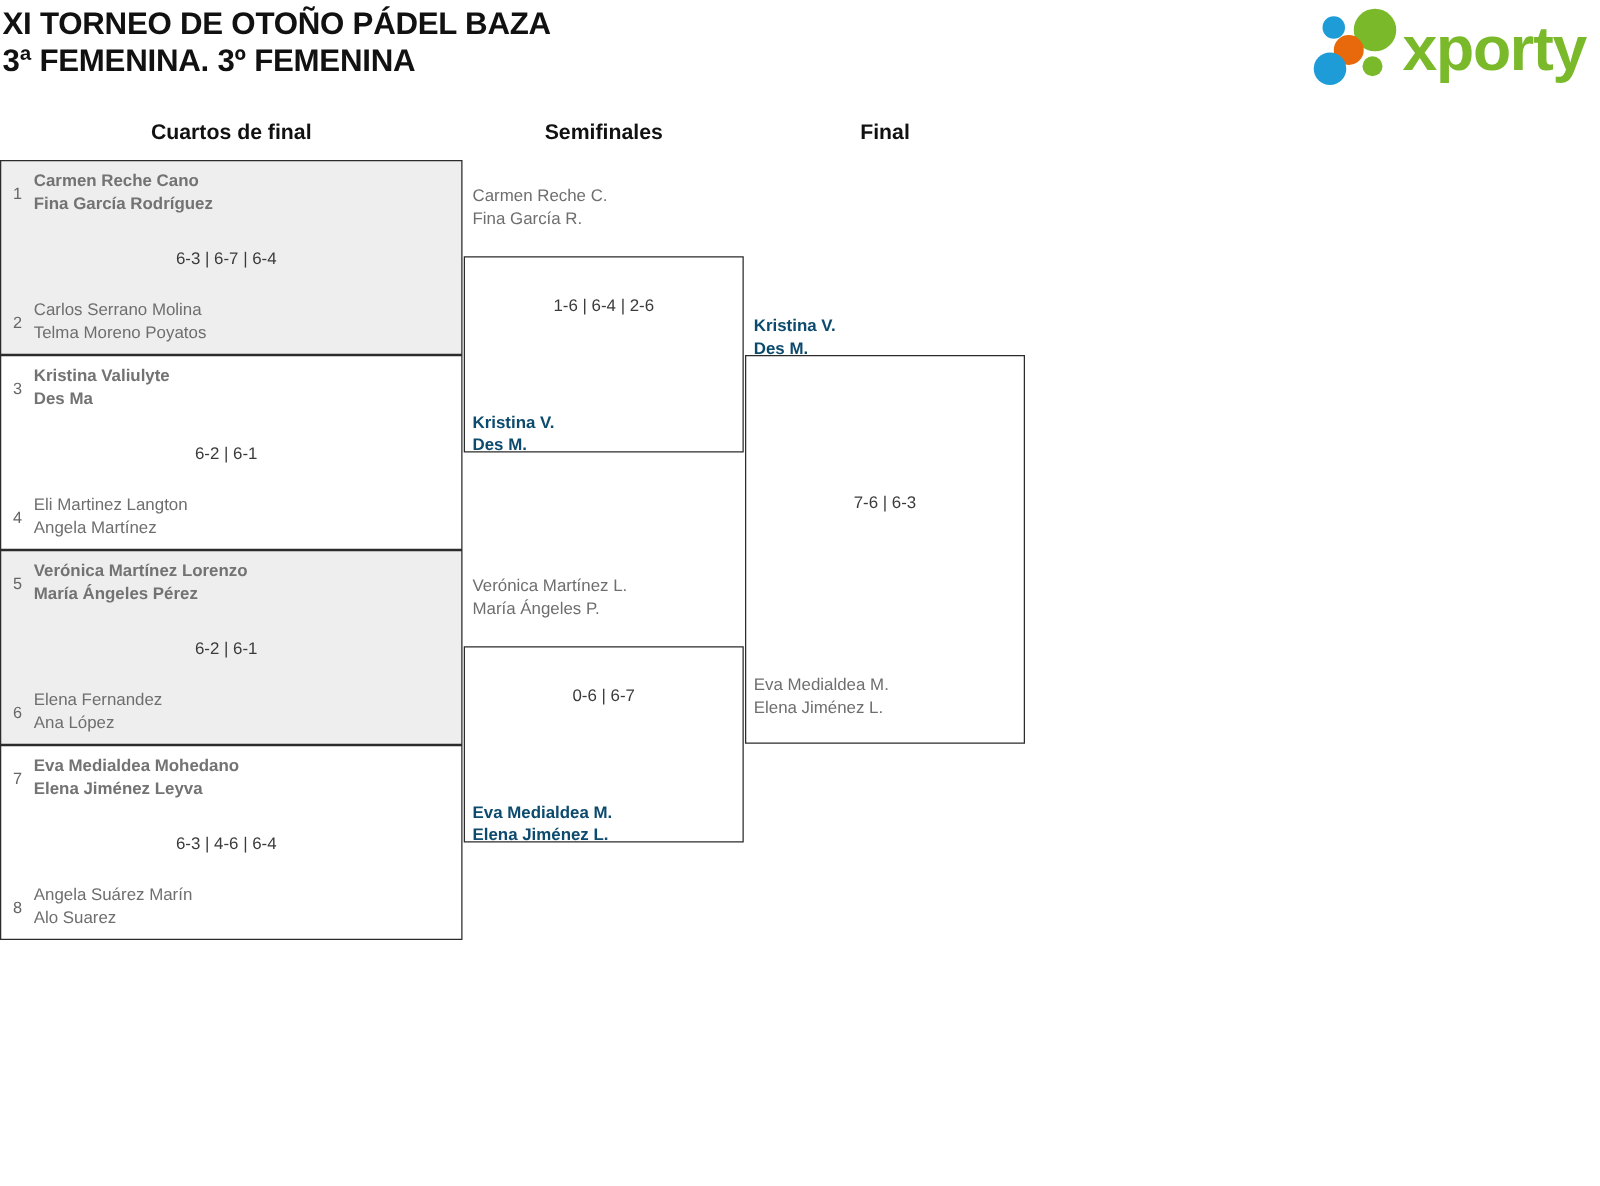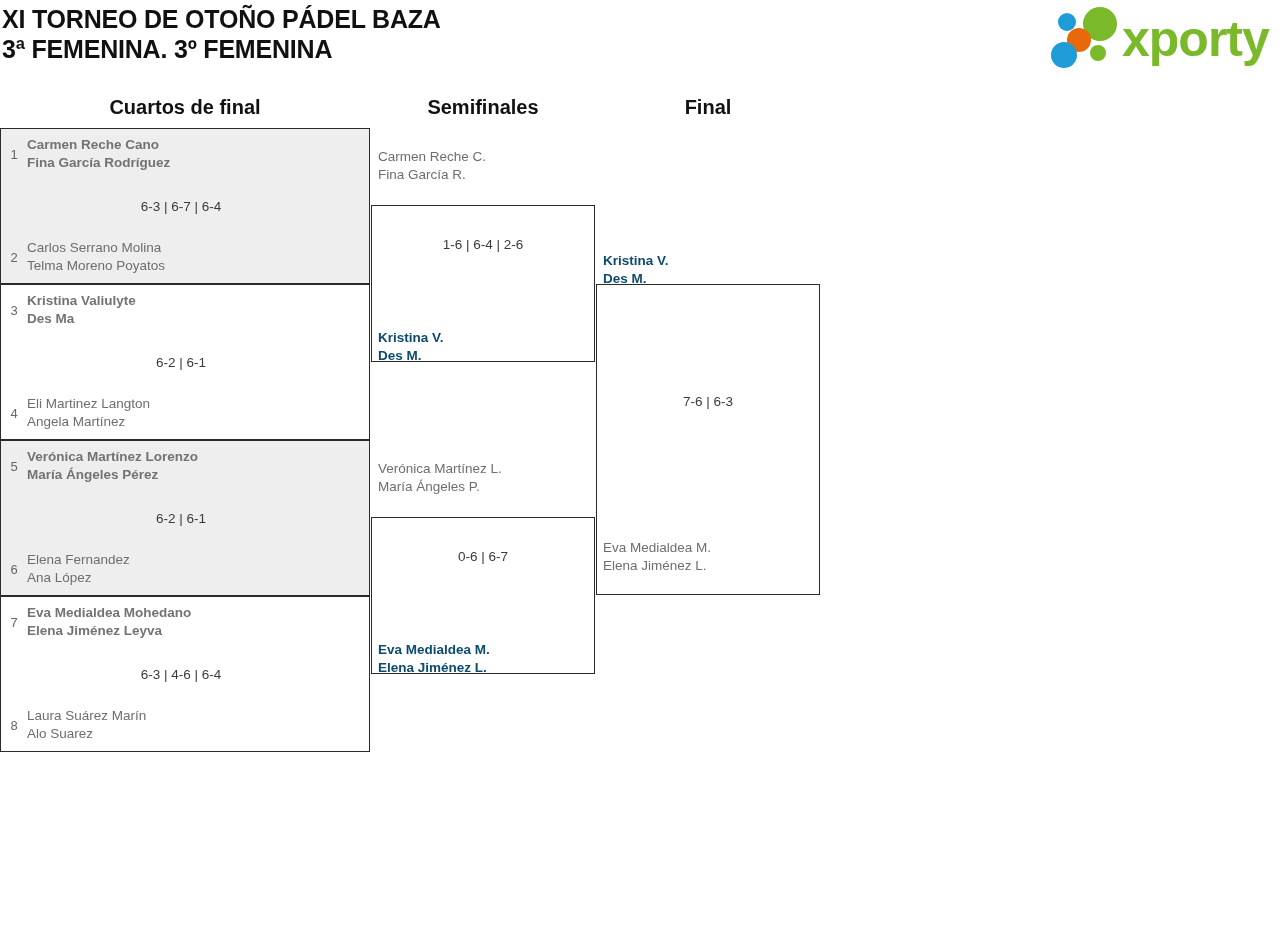--- a/index.html
+++ b/index.html
@@ -47,21 +47,21 @@
     right: 6px;
     top: 6px;
     width: 226px;
     height: 62px;
   }
   #brand-logo svg { display: block; }
 
   
   .round-header {
     position: absolute;
-    font-size: 20px;
+    font-size: 17px;
     font-weight: bold;
     color: #111111;
     text-align: center;
     white-space: nowrap;
   }
   #round-header-0 { left: 0px;   top: 96px; width: 370px; }
   #round-header-1 { left: 371px; top: 96px; width: 224px; }
   #round-header-2 { left: 596px; top: 96px; width: 224px; }
 
   
@@ -229,21 +229,21 @@
       <div class="seed">7</div>
       <div class="names">
         <div class="name-line">Eva Medialdea Mohedano</div>
         <div class="name-line">Elena Jiménez Leyva</div>
       </div>
     </div>
     <div class="score score-pad">6-3 | 4-6 | 6-4</div>
     <div class="team-row bottom">
       <div class="seed">8</div>
       <div class="names">
-        <div class="name-line">Laura Suárez Marín</div>
+        <div class="name-line">Angela Suárez Marín</div>
         <div class="name-line">Alo Suarez</div>
       </div>
     </div>
   </div>
 
   <div class="sf-label" style="left:378px; top:148px;">
     <div>Carmen Reche C.</div>
     <div>Fina García R.</div>
   </div>
 

